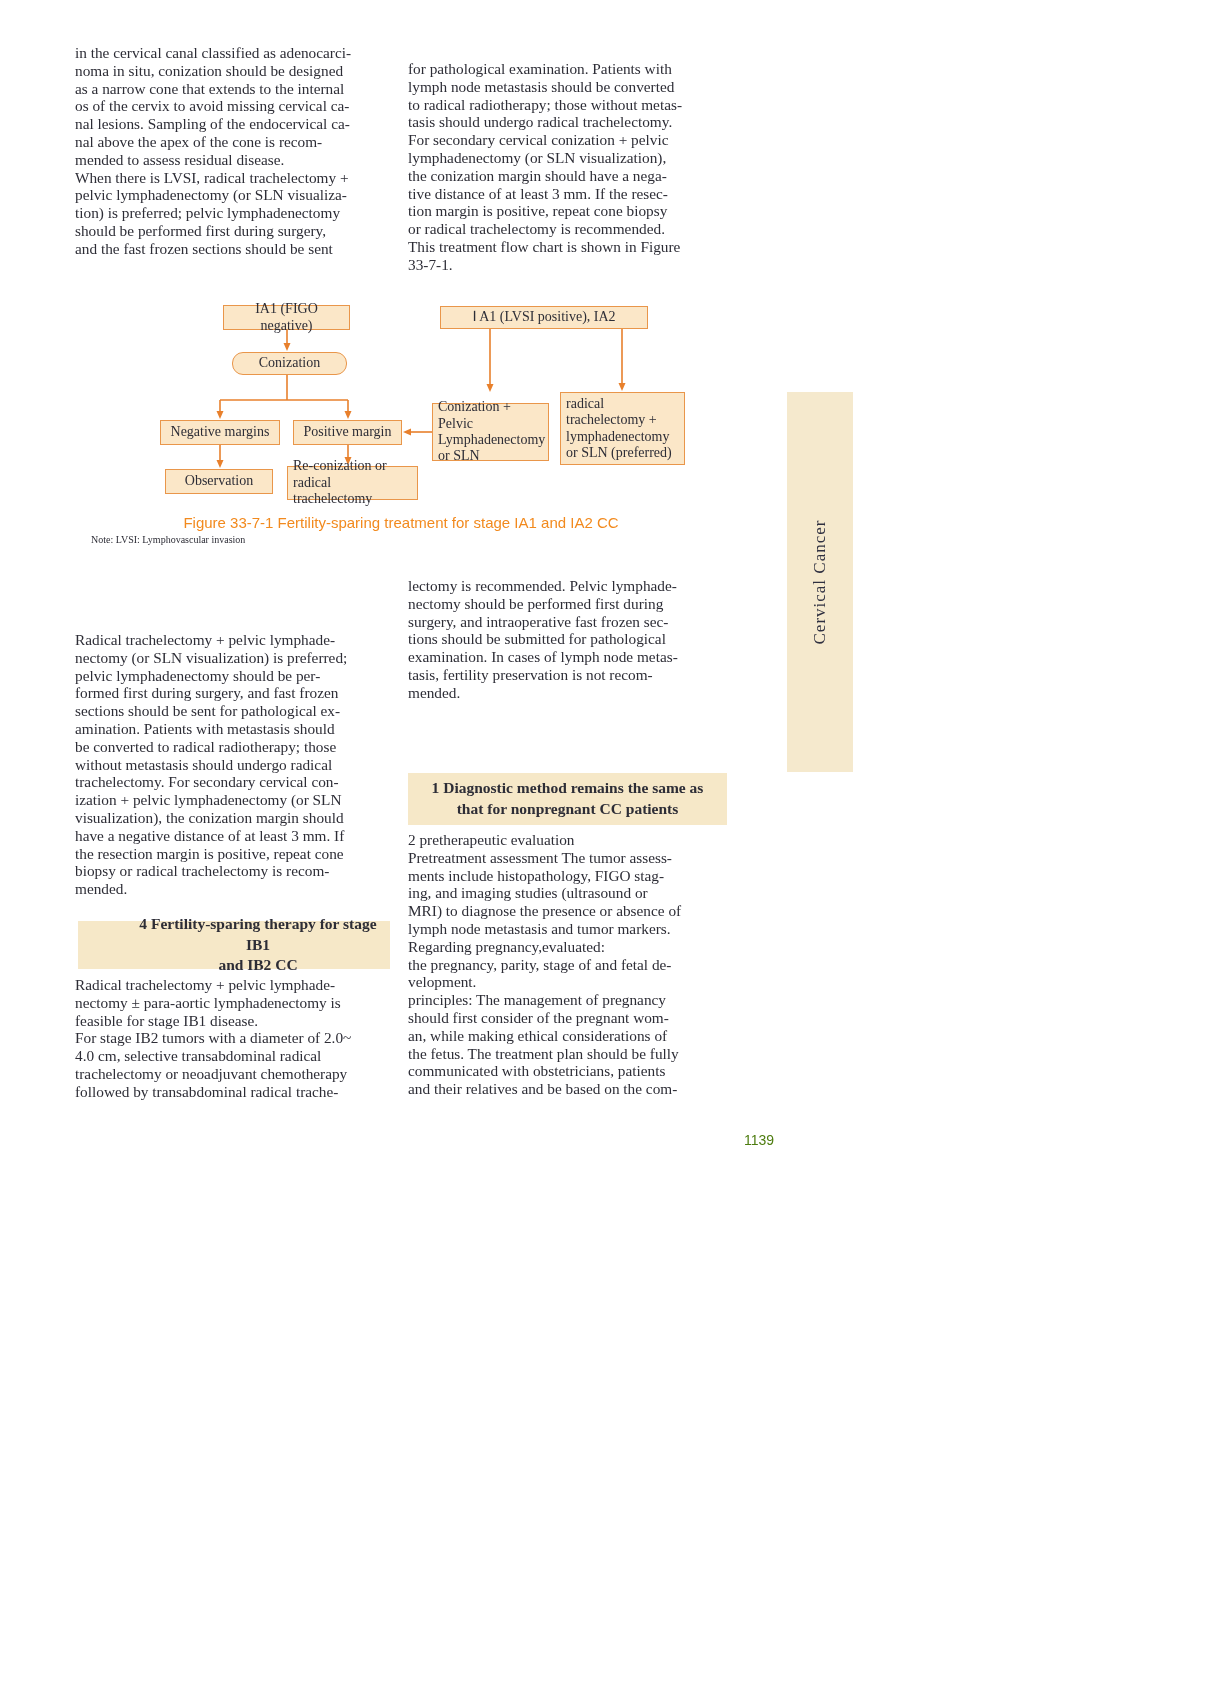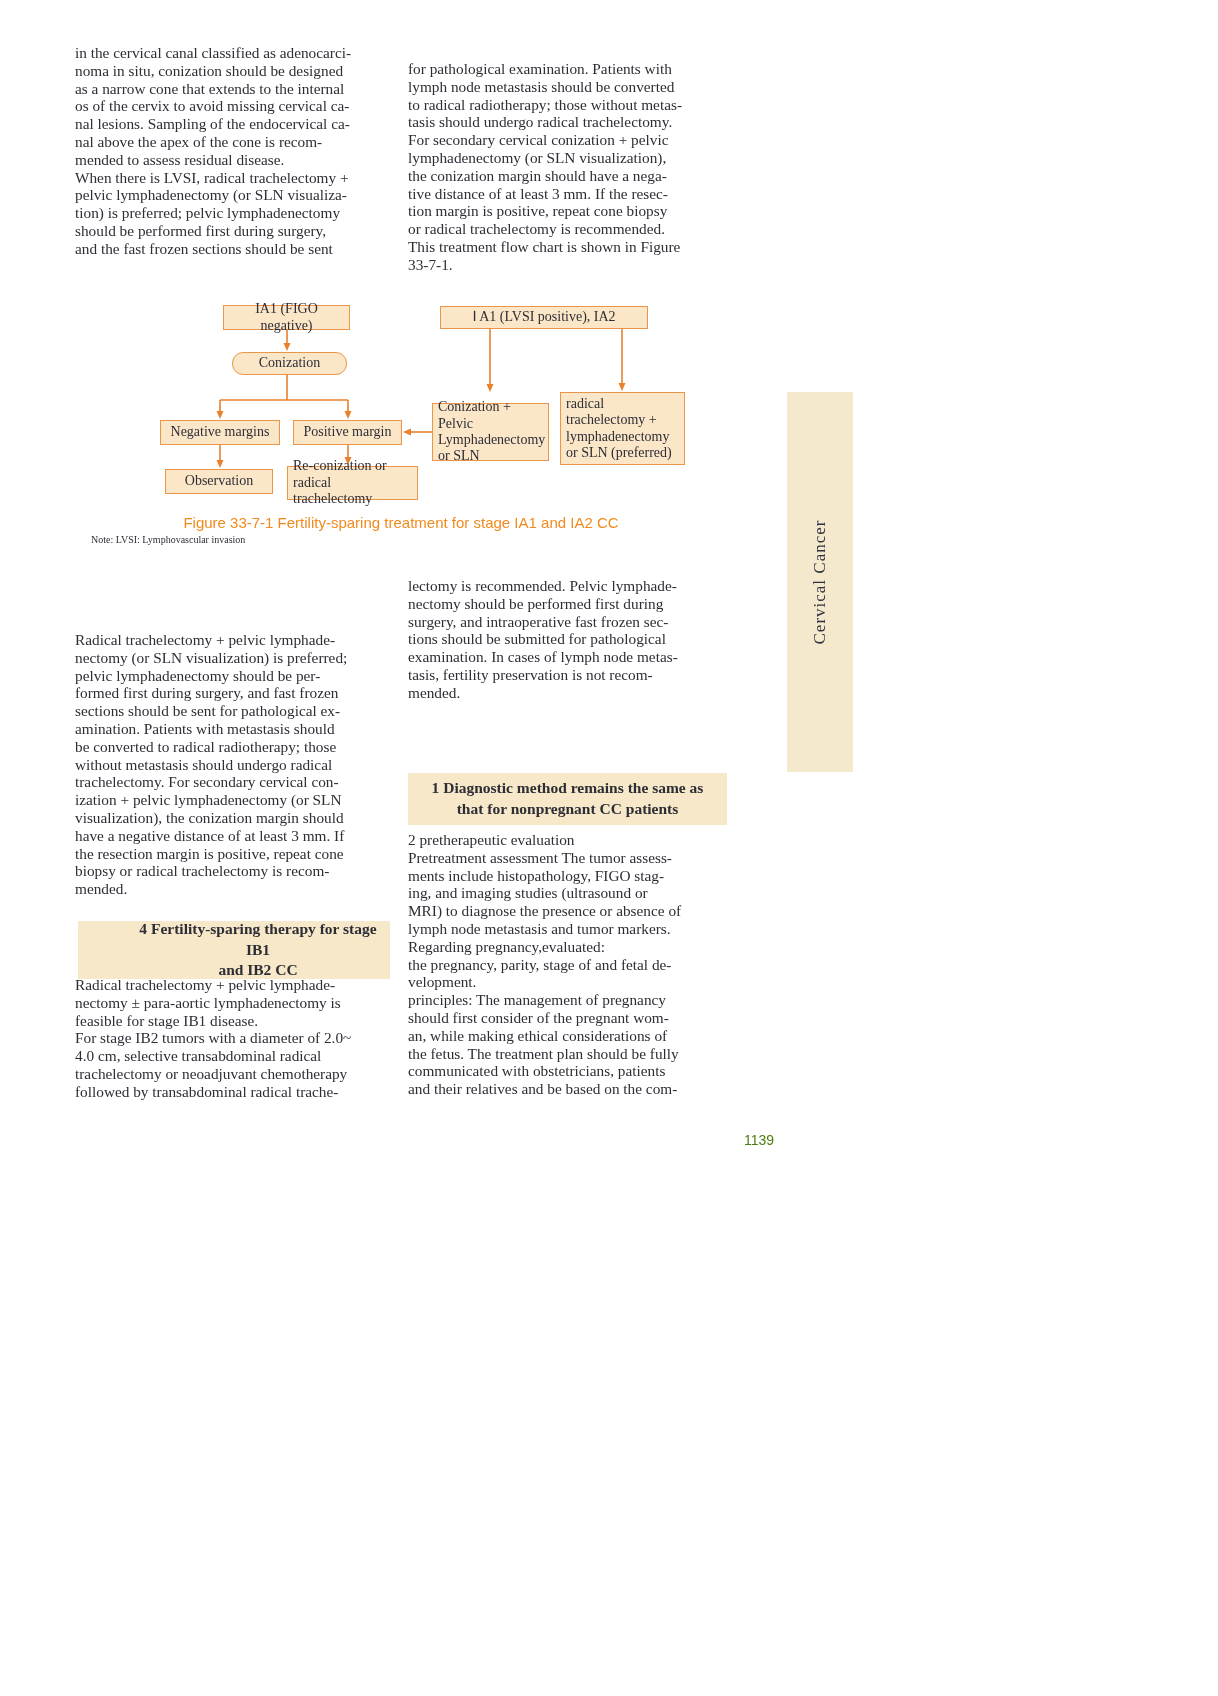--- a/index.html
+++ b/index.html
@@ -131,21 +131,21 @@
 be converted to radical radiotherapy; those
 without metastasis should undergo radical
 trachelectomy. For secondary cervical con-
 ization + pelvic lymphadenectomy (or SLN
 visualization), the conization margin should
 have a negative distance of at least 3 mm. If
 the resection margin is positive, repeat cone
 biopsy or radical trachelectomy is recom-
 mended.</div>
 
-  <div class="tan-heading" style="left:78px; top:921px; width:312px; height:58px;padding-left:48px;">4 Fertility-sparing therapy for stage IB1
+  <div class="tan-heading" style="left:78px; top:921px; width:312px; height:48px;padding-left:48px;">4 Fertility-sparing therapy for stage IB1
 and IB2 CC</div>
   <div class="para" style="left:75px; top:976px;">Radical trachelectomy + pelvic lymphade-
 nectomy ± para-aortic lymphadenectomy is
 feasible for stage IB1 disease.
 For stage IB2 tumors with a diameter of 2.0~
 4.0 cm, selective transabdominal radical
 trachelectomy or neoadjuvant chemotherapy
 followed by transabdominal radical trache-</div>
 
   <div class="para" style="left:408px; top:577px;">lectomy is recommended. Pelvic lymphade-

